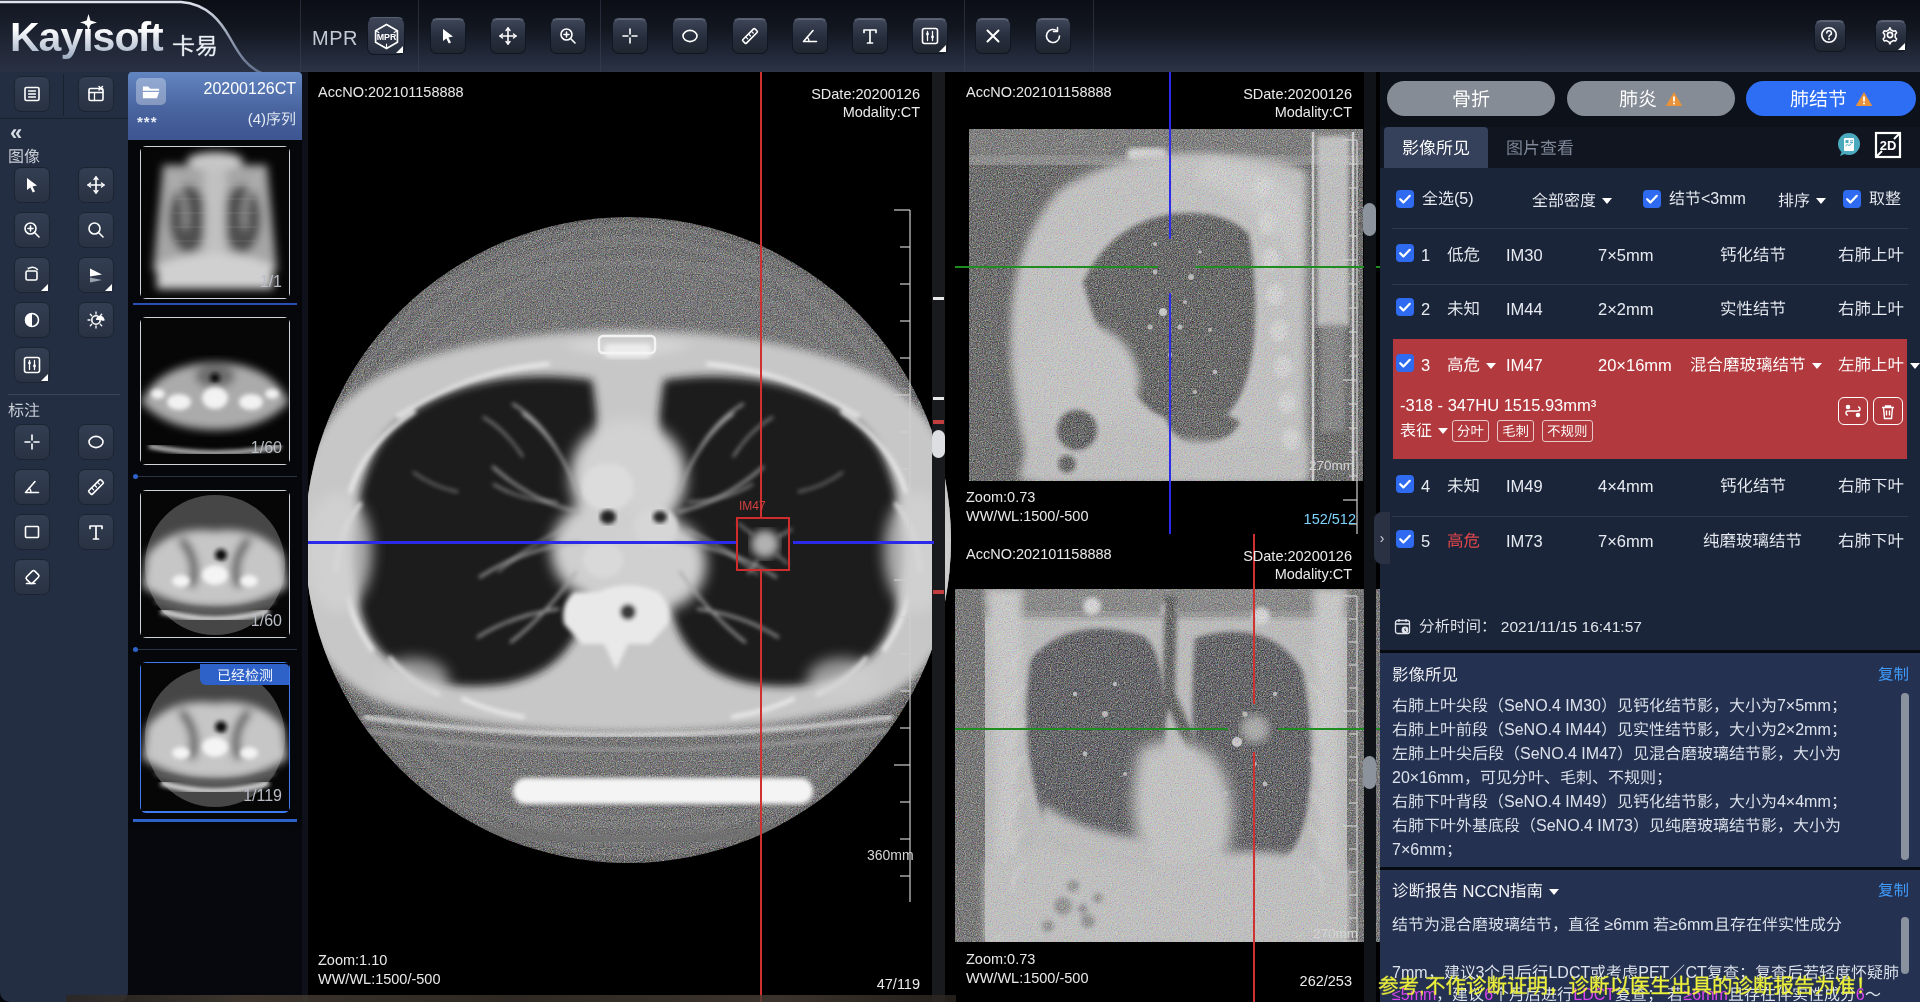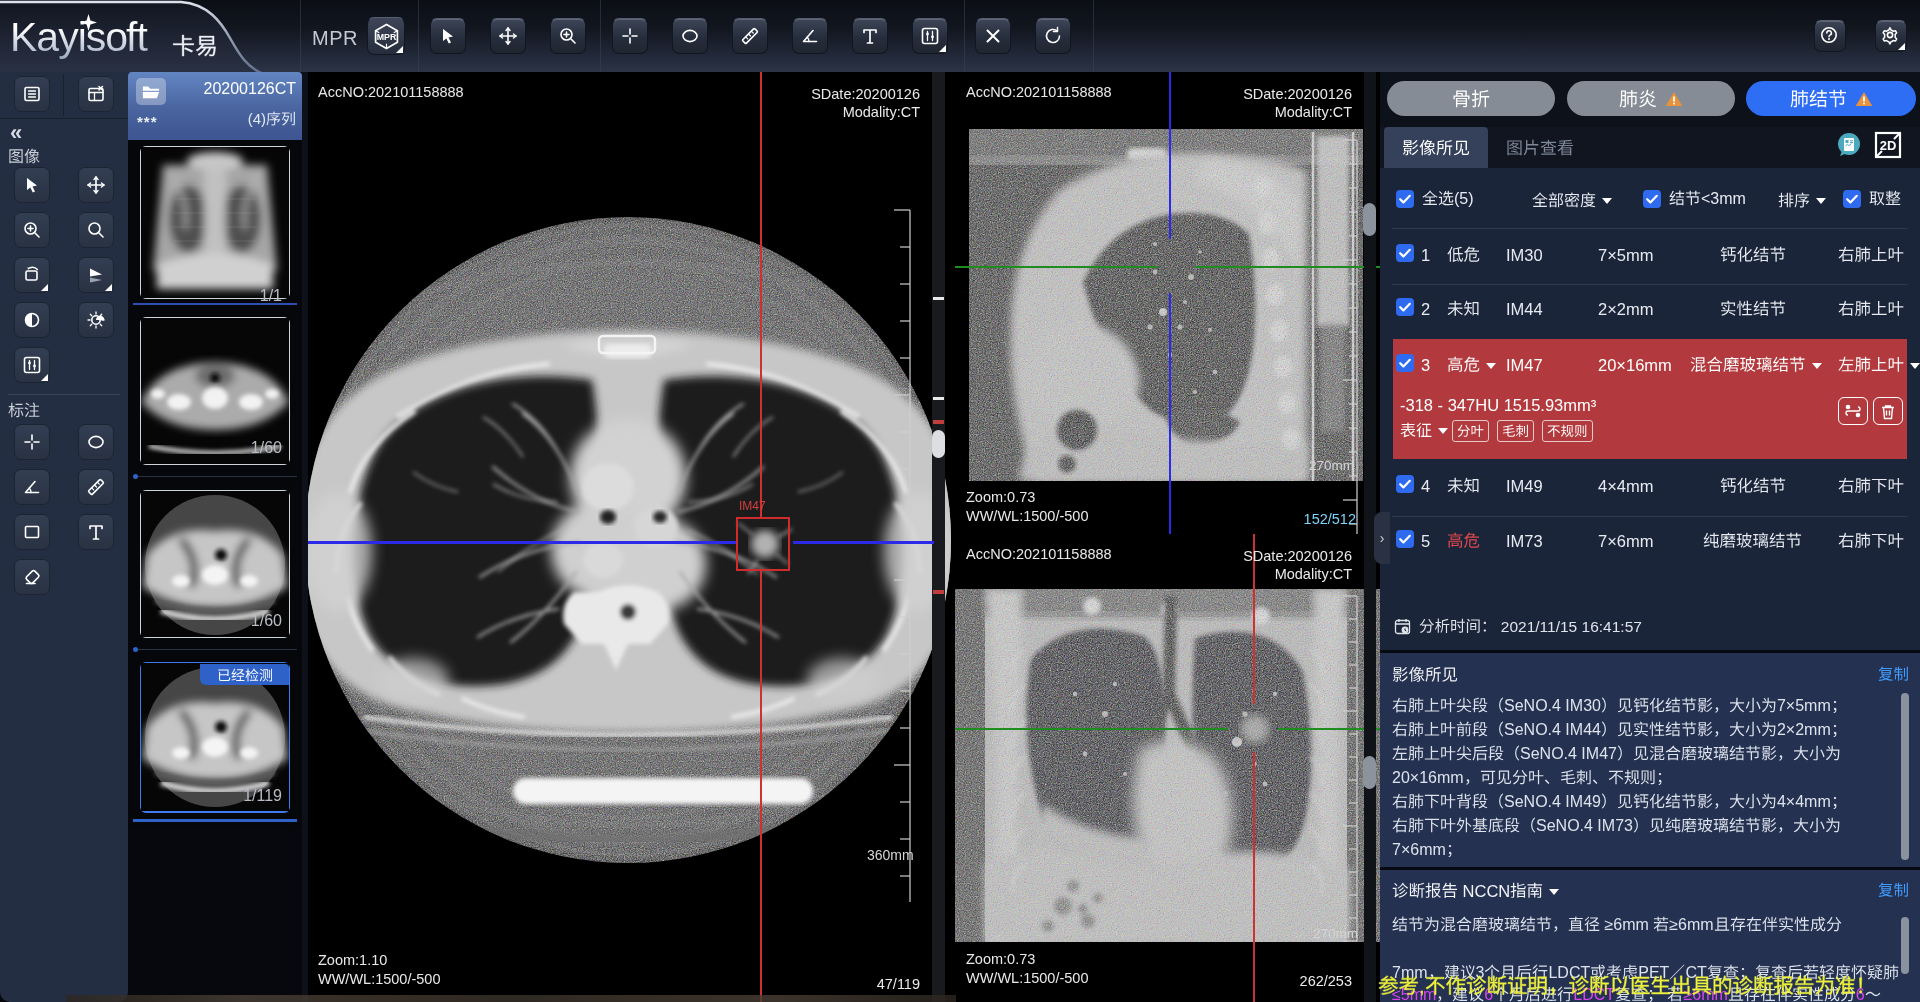--- a/index.html
+++ b/index.html
@@ -14,21 +14,21 @@
       </linearGradient>
 <linearGradient id="lg2" x1="0" y1="0" x2="0" y2="1">
 <stop offset="0" stop-color="#e9edf5" stop-opacity=".95"></stop>
         <stop offset="1" stop-color="#8fa3c8" stop-opacity=".55"></stop>
       </linearGradient>
     </defs>
 <path d="M0 0H181C208 2 220 20 229 36C238 52 244 64 262 73H0Z" fill="url(#lg1)"></path>
 <path d="M0 2H181C208 4 221 22 230 38C239 54 247 68 264 74" fill="none" stroke="url(#lg2)" stroke-width="2.5"></path>
     <path d="M264 74 H330" stroke="#6e7890" stroke-width="1.2" opacity=".5"></path>
 </svg>
-<div style="position:absolute;left:10px;top:14px;width:210px;height:48px;font-weight:normal;font-size:41px;letter-spacing:-1px;background:linear-gradient(180deg,#ffffff 30%,#b9c4d4 75%,#8fa0b8);-webkit-background-clip:text;color:transparent;">Kayis<span style="letter-spacing:-2px">o</span>ft</div>
+<div style="position:absolute;left:10px;top:14px;width:210px;height:48px;font-weight:bold;font-size:41px;letter-spacing:-1px;background:linear-gradient(180deg,#ffffff 30%,#b9c4d4 75%,#8fa0b8);-webkit-background-clip:text;color:transparent;">Kayis<span style="letter-spacing:-2px">o</span>ft</div>
 <div style="position:absolute;left:172px;top:34px;font-size:14px;color:#e8e8e8;line-height:1.15;white-space:nowrap;font-weight:bold"><svg style="vertical-align:-0.12em" width="46.0" height="23" viewBox="0 -880 2000 1000" fill="#eef2f8" stroke="#eef2f8" stroke-width="14">
       <use href="#u5361" x="0"></use>
       <use href="#u6613" x="1000"></use>
     </svg></div>
 <svg style="position:absolute;left:80px;top:14px" width="17" height="17" viewBox="0 0 16 16">
 <path d="M8 0l1.8 6.2L16 8l-6.2 1.8L8 16 6.2 9.8 0 8l6.2-1.8z" fill="#fff"></path>
   </svg>
 <div style="position:absolute;left:312px;top:27px;font-size:20px;color:#c3c9d4;line-height:1.15;white-space:nowrap;letter-spacing:.5px">MPR</div>
 <div style="position:absolute;left:367px;top:17px;width:38px;height:38px;background:linear-gradient(180deg,#3d4557,#262d3c);border:1px solid #111722;border-top-color:#566074;border-radius:7px;display:flex;align-items:center;justify-content:center;">
     <svg width="27" height="27" viewBox="0 0 26 26" fill="none" stroke="#fff" stroke-width="1.6">
@@ -282,21 +282,21 @@
 <ellipse cx="101" cy="72" rx="19" ry="34" fill="#4f4f4f"></ellipse>
 <rect x="63" y="12" width="22" height="112" fill="#c6c6c6" opacity=".85"></rect>
 <path d="M16 118 Q74 94 132 118 L132 142 L16 142Z" fill="#d0d0d0"></path>
 <path d="M30 28 Q48 52 44 82" stroke="#bababa" stroke-width="3" fill="none"></path>
 <path d="M118 28 Q100 52 104 82" stroke="#bababa" stroke-width="3" fill="none"></path>
 </g>
 <g stroke="#cfcfcf" stroke-width="1.2" fill="none" opacity=".18">
 <path d="M36 38h76M34 52h80M32 66h84M32 80h84M33 94h82"></path>
     </g>
   </svg>
-<div style="position:absolute;right:1638px;top:287px;text-align:left;font-size:16px;color:#b9bec6;line-height:1.15;white-space:nowrap;margin-left:8px;">1/1</div>
+<div style="position:absolute;right:1638px;top:273px;text-align:left;font-size:16px;color:#b9bec6;line-height:1.15;white-space:nowrap;margin-left:8px;">1/1</div>
 <div style="position:absolute;left:133px;top:303px;width:164px;height:2px;background:#2c4fb4"></div>
 <div style="position:absolute;left:140px;top:317px;width:150px;height:148px;background:#000;border:1.5px solid #cfd4db;border-radius:6px;overflow:hidden;"></div>
 <svg style="position:absolute;left:141px;top:318px" width="148" height="146" viewBox="0 0 148 146">
     <rect width="148" height="148" fill="#060606"></rect>
 <g filter="url(#b4)">
 <path d="M0 84 Q18 46 74 44 Q130 46 148 84 Q122 112 74 112 Q26 112 0 84Z" fill="#ababab"></path>
 <ellipse cx="74" cy="58" rx="20" ry="12" fill="#6a6a6a"></ellipse>
 </g>
 <g filter="url(#b2)" fill="#f2f2f2">
 <ellipse cx="74" cy="80" rx="13" ry="11"></ellipse>

